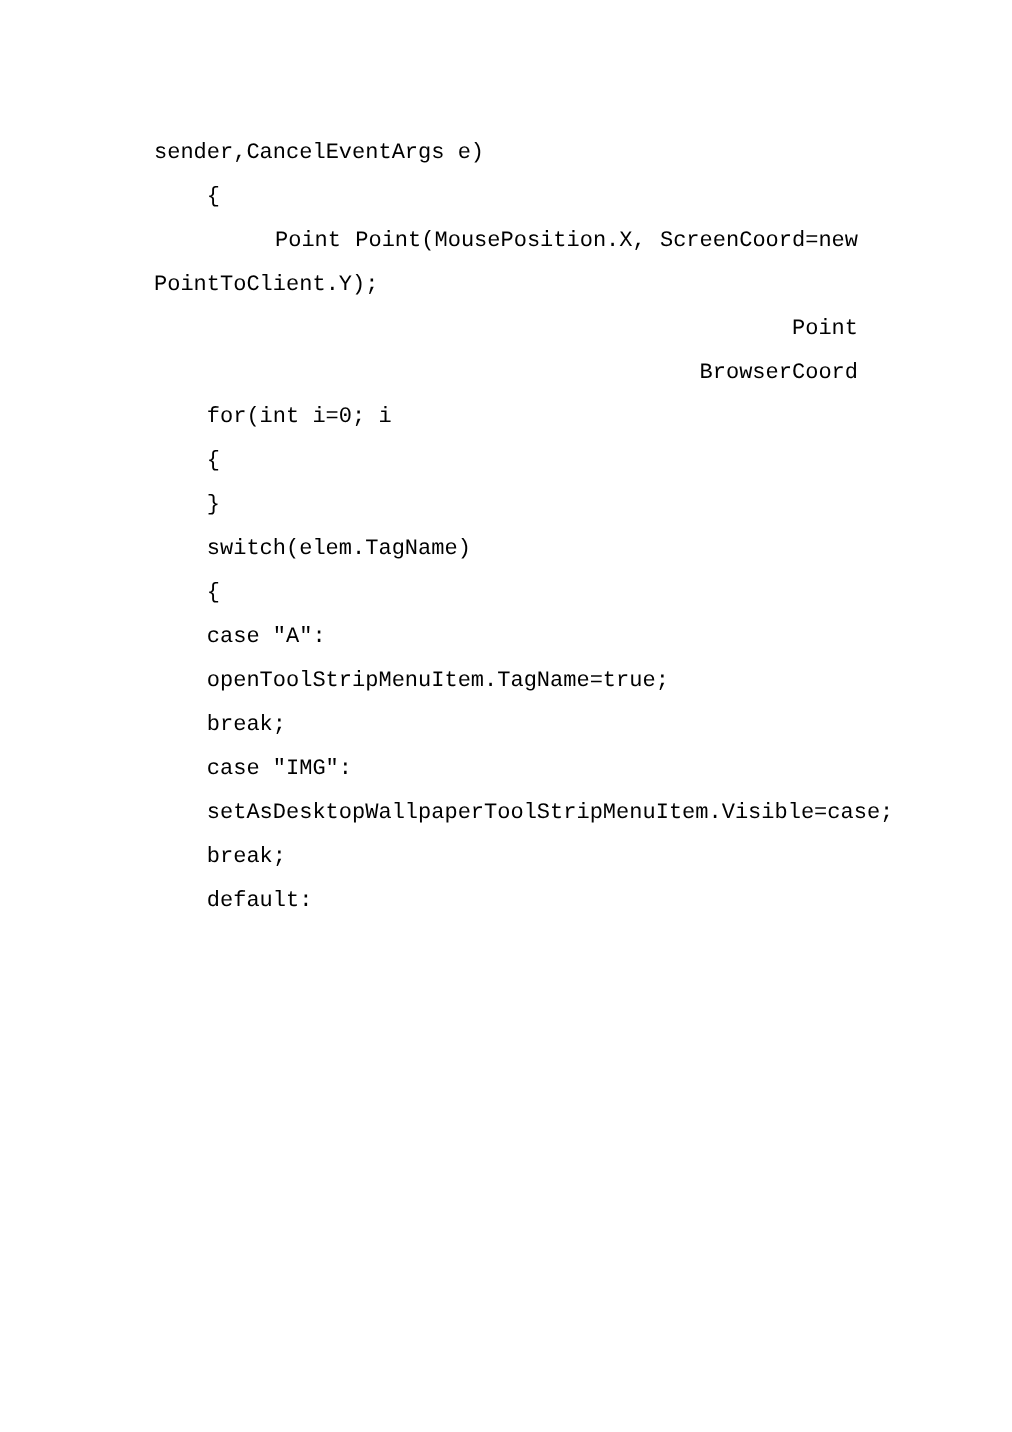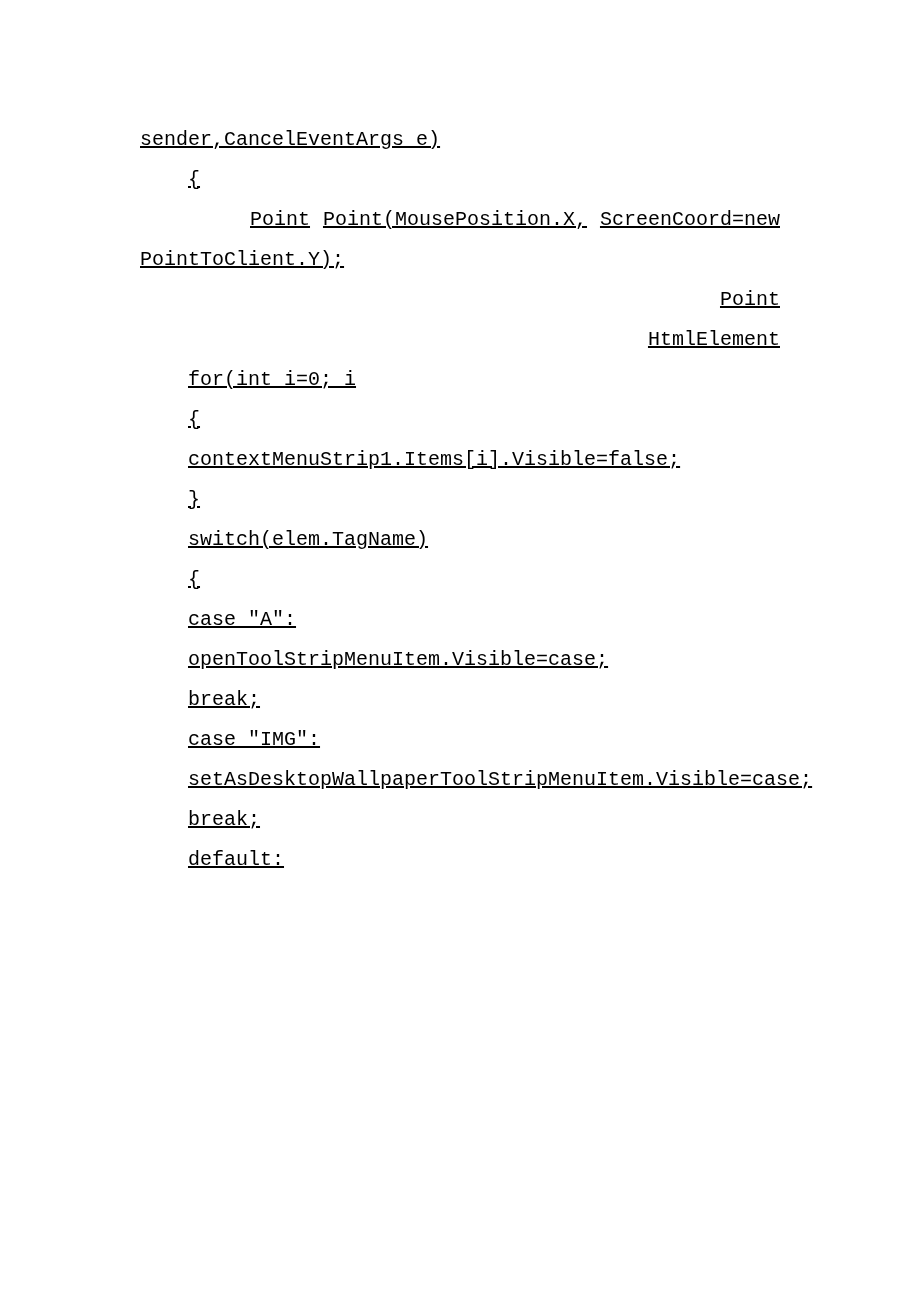--- a/index.html
+++ b/index.html
@@ -12,21 +12,20 @@
       height: 1302px;
       background: #ffffff;
       font-family: "SimSun", "NSimSun", "Courier New", monospace;
       font-size: 20px;
       color: #000000;
       padding: 120px 140px 50px 140px;
       line-height: 2.0;
     }
     .code-container {
       width: 100%;
-      text-decoration: underline;
     }
     .line {
       white-space: nowrap;
     }
     .justify {
       display: flex;
       justify-content: space-between;
       width: 100%;
     }
     .justify span {
@@ -48,27 +47,26 @@
 <div class="code-container">
   <div class="line">sender,CancelEventArgs e)</div>
   <div class="line indent1">{</div>
   <div class="justify indent2">
     <span>Point</span>
     <span>Point(MousePosition.X,</span>
     <span>ScreenCoord=new</span>
   </div>
   <div class="line">PointToClient.Y);</div>
   <div class="line right-align">Point</div>
-  <div class="line right-align">HtmlElement</div>
+  <div class="line right-align">BrowserCoord</div>
   <div class="line indent1">for(int i=0; i</div>
   <div class="line indent1">{</div>
-  <div class="line indent1">contextMenuStrip1.Items[i].Visible=false;</div>
   <div class="line indent1">}</div>
   <div class="line indent1">switch(elem.TagName)</div>
   <div class="line indent1">{</div>
   <div class="line indent1">case "A":</div>
-  <div class="line indent1">openToolStripMenuItem.Visible=case;</div>
+  <div class="line indent1">openToolStripMenuItem.TagName=true;</div>
   <div class="line indent1">break;</div>
   <div class="line indent1">case "IMG":</div>
   <div class="line indent1">setAsDesktopWallpaperToolStripMenuItem.Visible=case;</div>
   <div class="line indent1">break;</div>
   <div class="line indent1">default:</div>
 </div>
 
 </body></html>

